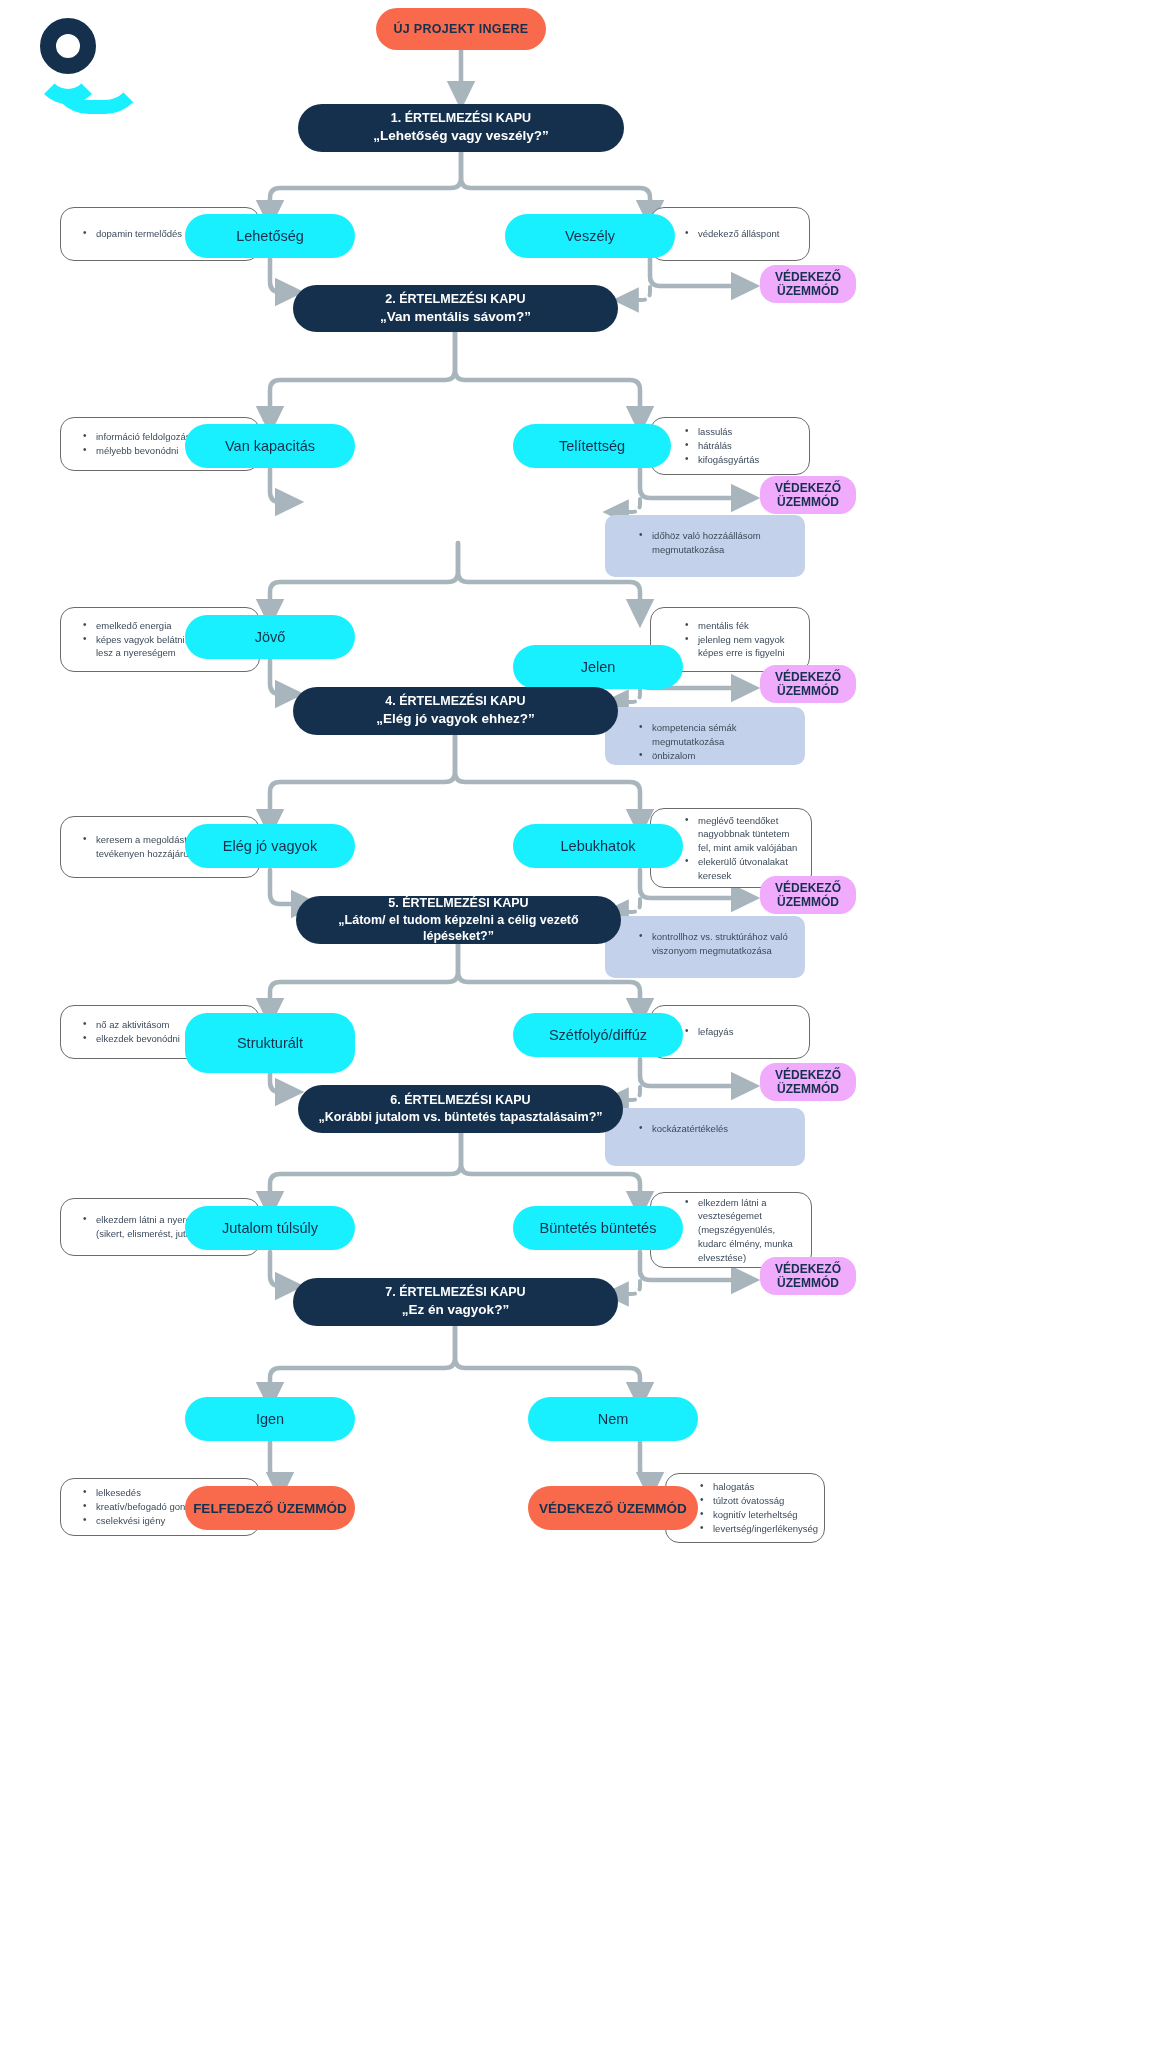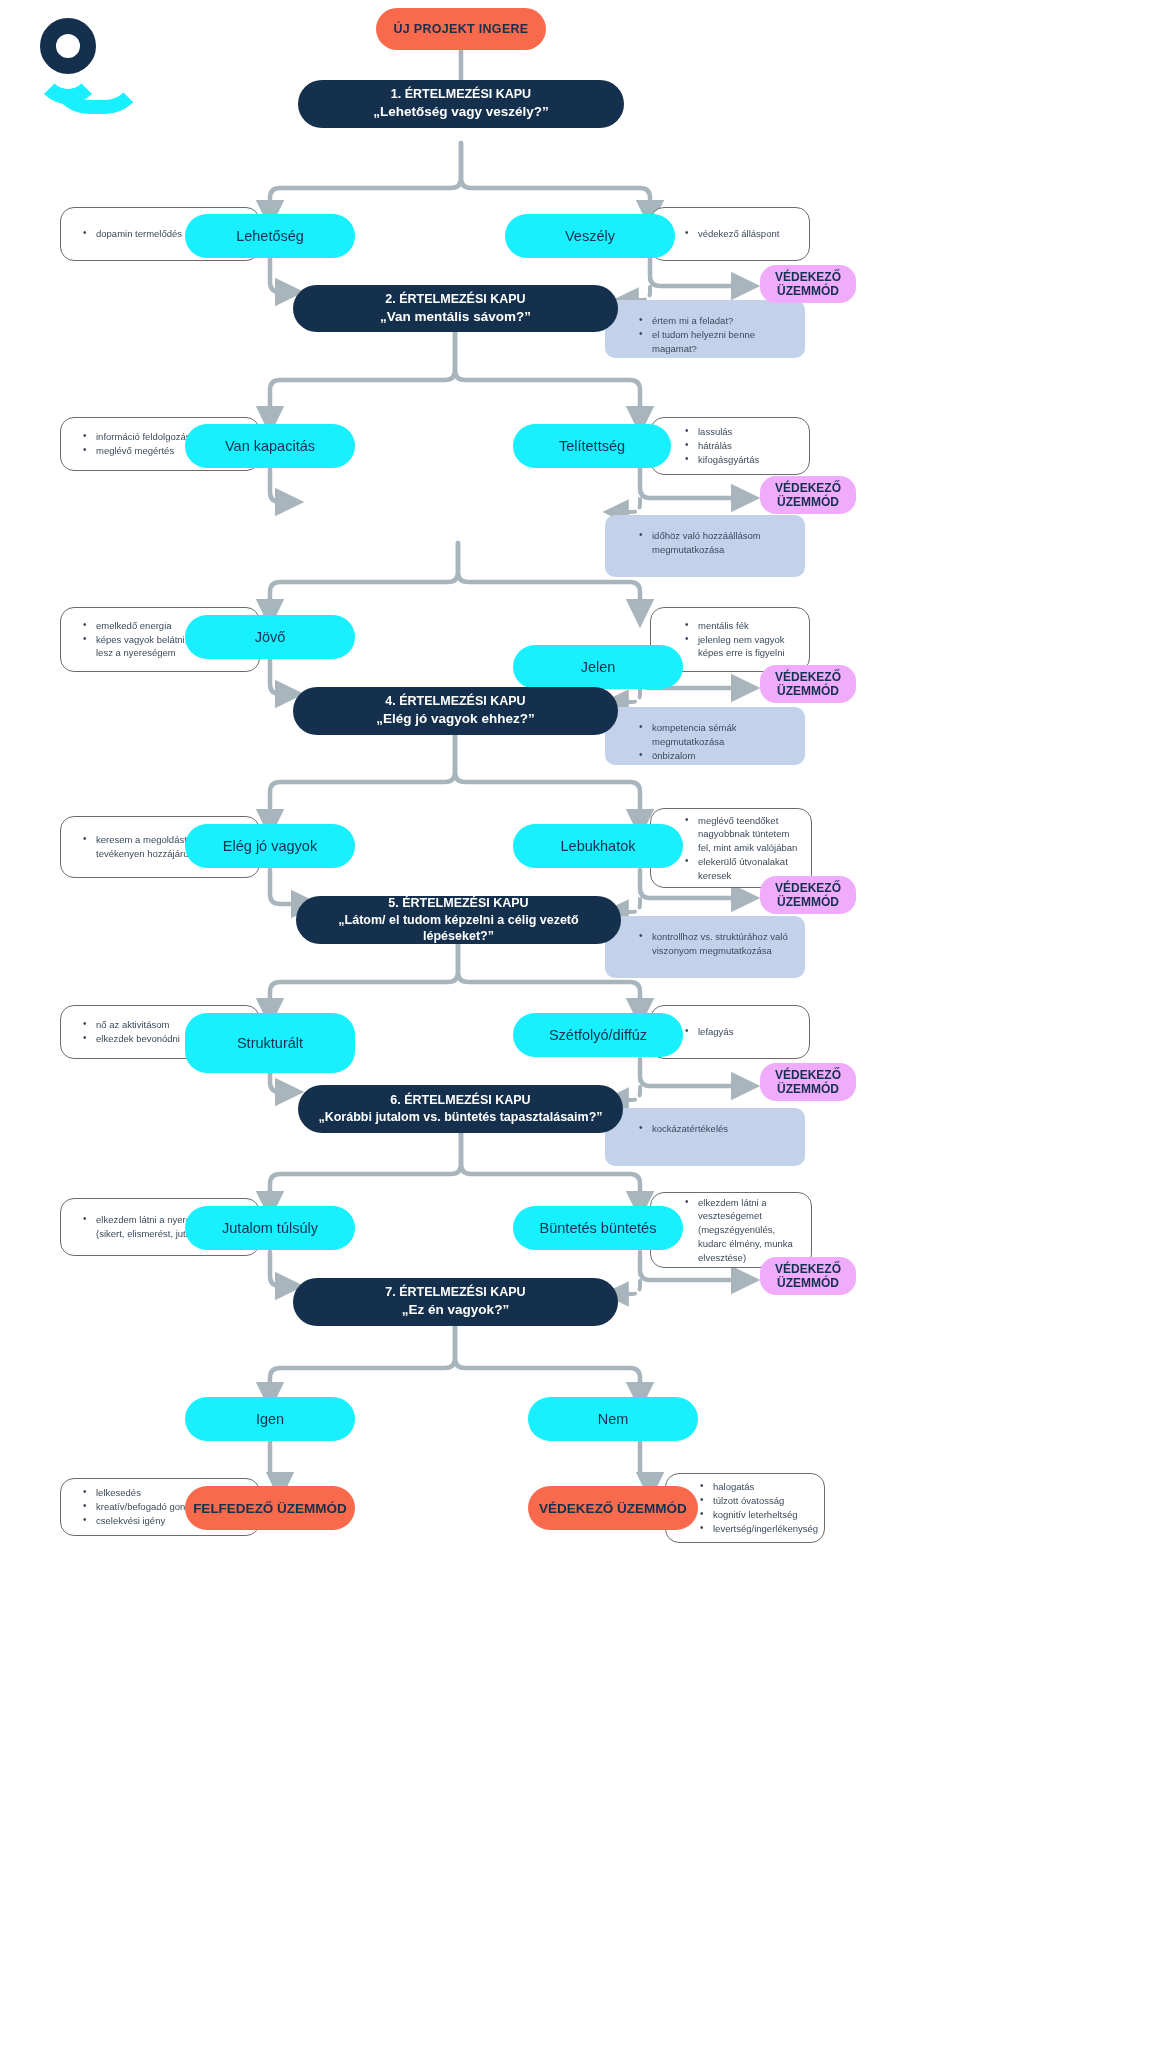--- a/index.html
+++ b/index.html
@@ -182,21 +182,21 @@
       <path d="M640,884 L640,904 Q640,912 632,912 L616,912"></path>
       <path d="M640,1072 L640,1092 Q640,1100 632,1100 L616,1100"></path>
       <path d="M640,1266 L640,1286 Q640,1294 632,1294 L616,1294"></path>
     </g>
   </svg>
 
   <div class="node pill-orange" style="left:376px; top:8px; width:170px; height:42px; font-size:12.5px;">
     <span>ÚJ PROJEKT INGERE</span>
   </div>
 
-  <div class="node gate" style="left:298px; top:80px; width:326px; height:48px; flex-direction:column;">
+  <div class="node gate" style="left:298px; top:104px; width:326px; height:48px; flex-direction:column;">
     <span class="l1">1. ÉRTELMEZÉSI KAPU</span>
     <span class="l2">„Lehetőség vagy veszély?”</span>
   </div>
 
   <div class="note left" style="left:60px; top:207px; width:200px; height:54px;">
     <ul>
         <li>dopamin termelődés</li>
       </ul>
   </div>
   <div class="node branch" style="left:185px; top:214px; width:170px; height:44px;">
@@ -214,31 +214,25 @@
 
   <div class="node badge" style="left:760px; top:265px; width:96px; height:38px;">
     <span>VÉDEKEZŐ</span>
     <span>ÜZEMMÓD</span>
   </div>
 
   <div class="node gate" style="left:293px; top:285px; width:325px; height:47px; flex-direction:column;">
     <span class="l1">2. ÉRTELMEZÉSI KAPU</span>
     <span class="l2">„Van mentális sávom?”</span>
   </div>
-  <div class="lav" style="left:605px; top:300px; width:200px; height:58px;">
-    <ul>
-      <li>értem mi a feladat?</li>
-      <li>el tudom helyezni benne magamat?</li>
-    </ul>
-  </div>
 
   <div class="note left" style="left:60px; top:417px; width:200px; height:54px;">
     <ul>
       <li>információ feldolgozás</li>
-      <li>meglévő megértés</li>
+      <li>mélyebb bevonódni</li>
     </ul>
   </div>
   <div class="node branch" style="left:185px; top:424px; width:170px; height:44px;">
     <span>Van kapacitás</span>
   </div>
 
   <div class="node branch" style="left:513px; top:424px; width:158px; height:44px;">
     <span>Telítettség</span>
   </div>
   <div class="note right" style="left:650px; top:417px; width:160px; height:58px;">

